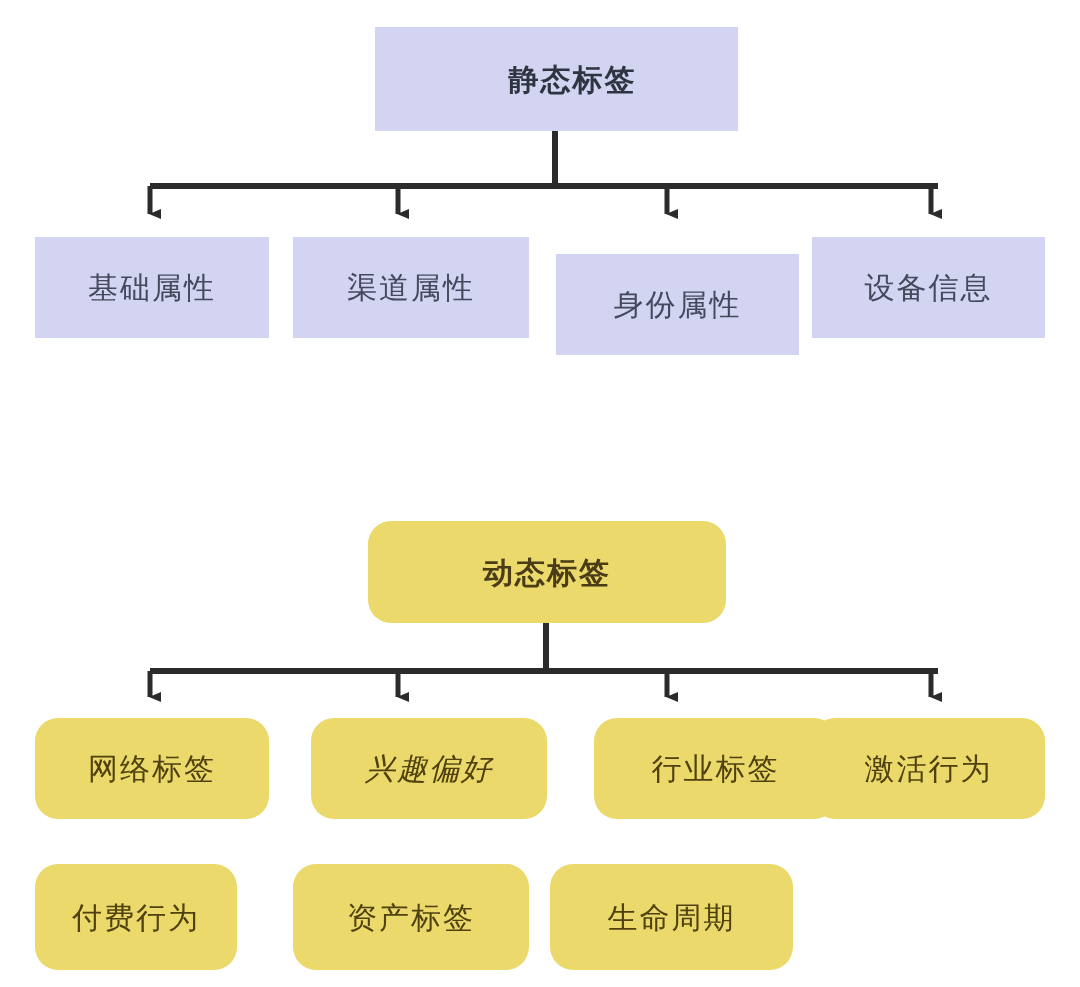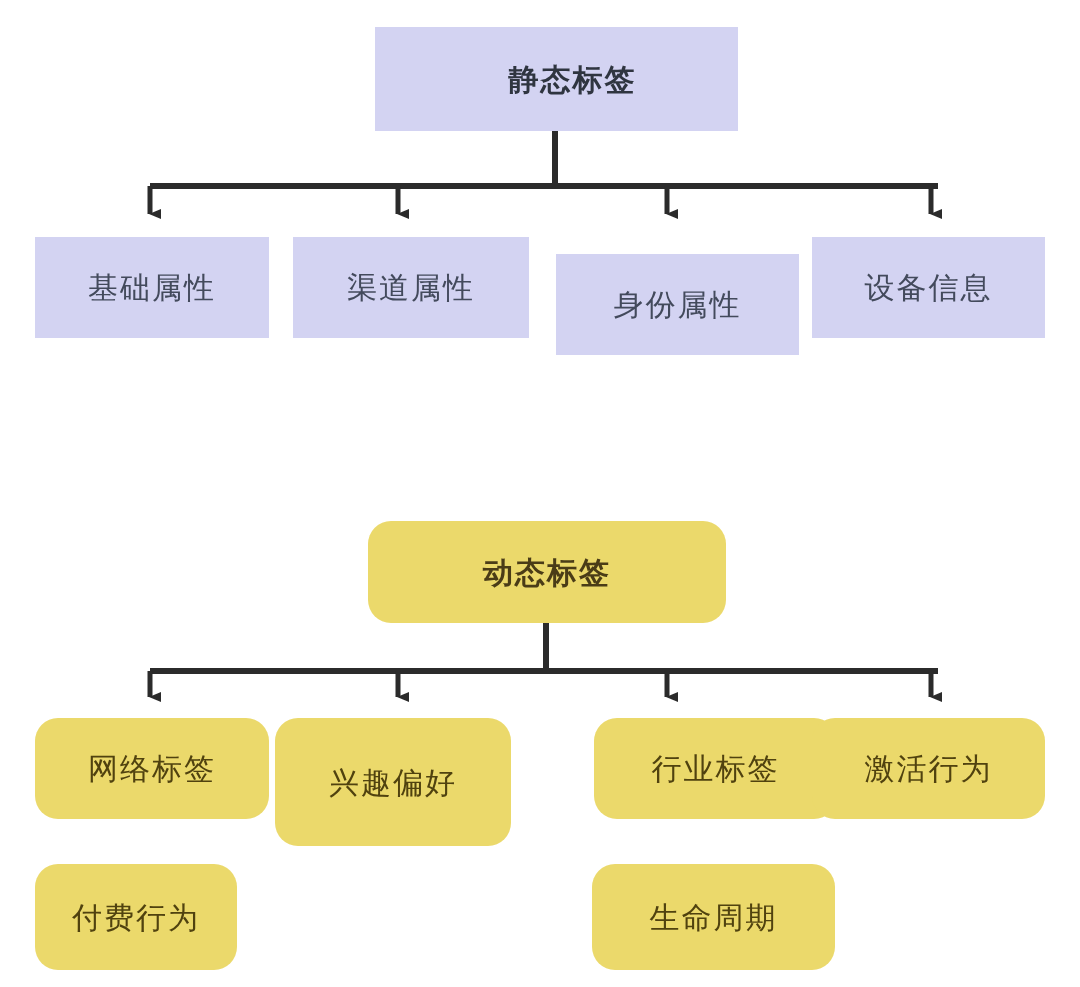--- a/index.html
+++ b/index.html
@@ -115,25 +115,26 @@
   <div class="node leaf purple" style="left:35px; top:237px; width:234px; height:101px;">基础属性</div>
 
   <div class="node leaf purple" style="left:550px; top:254px; width:243px; height:101px;margin-left:6px;">身份属性</div>
 
   <div class="node leaf purple" style="left:812px; top:237px; width:233px; height:101px;">设备信息</div>
 
   <div class="node root yellow" style="left:368px; top:521px; width:358px; height:102px;">动态标签</div>
 
   <div class="node leaf yellow" style="left:35px; top:718px; width:234px; height:101px;">网络标签</div>
 
-  <div class="node leaf yellow" style="left:275px; top:718px; width:236px; height:128px;">兴趣偏好</div>
+  <div class="node leaf yellow" style="left:311px; top:718px; width:236px; height:101px;font-style:italic;">兴趣偏好</div>
 
   <div class="node leaf yellow" style="left:550px; top:718px; width:243px; height:101px;margin-left:44px;">行业标签</div>
 
   <div class="node leaf yellow" style="left:812px; top:718px; width:233px; height:101px;">激活行为</div>
 
   <div class="node leaf yellow" style="left:35px; top:864px; width:202px; height:106px;">付费行为</div>
 
+  <div class="node leaf yellow" style="left:293px; top:864px; width:236px; height:106px;">资产标签</div>
 
-  <div class="node leaf yellow" style="left:550px; top:864px; width:243px; height:106px;margin-left:42px;">生命周期</div>
+  <div class="node leaf yellow" style="left:550px; top:864px; width:243px; height:106px;">生命周期</div>
 
 
 </div>
 
 </body></html>

